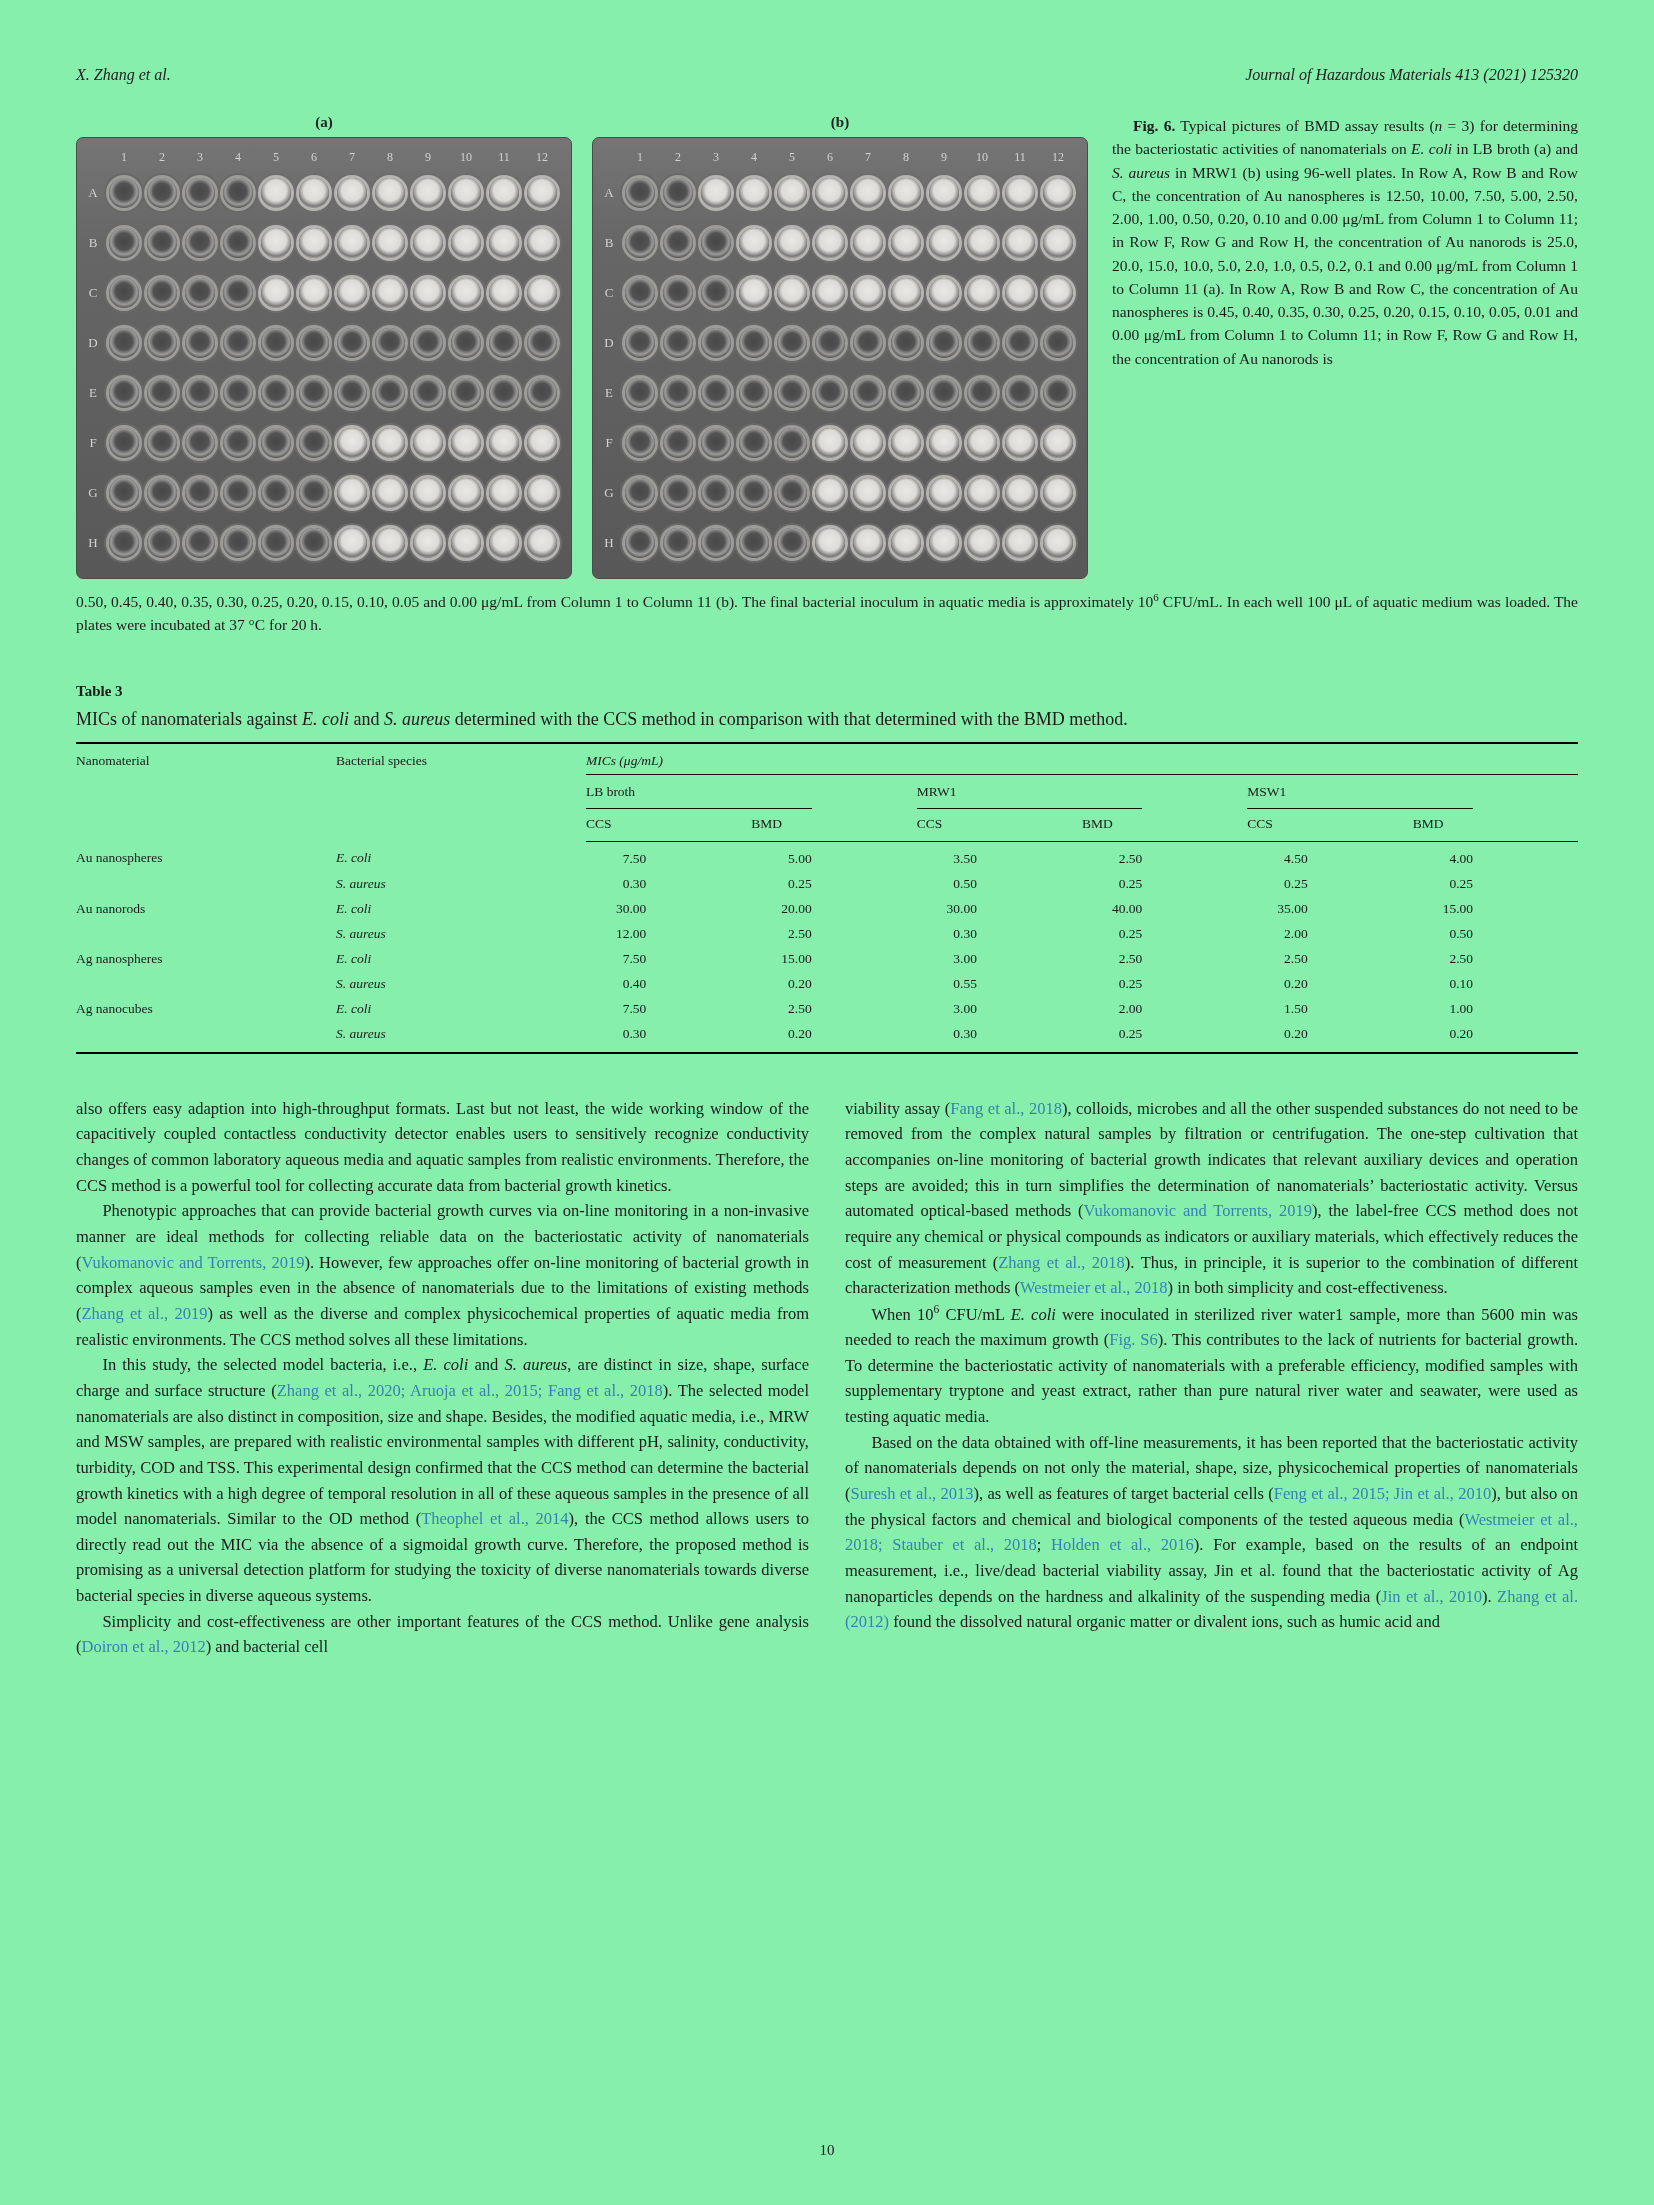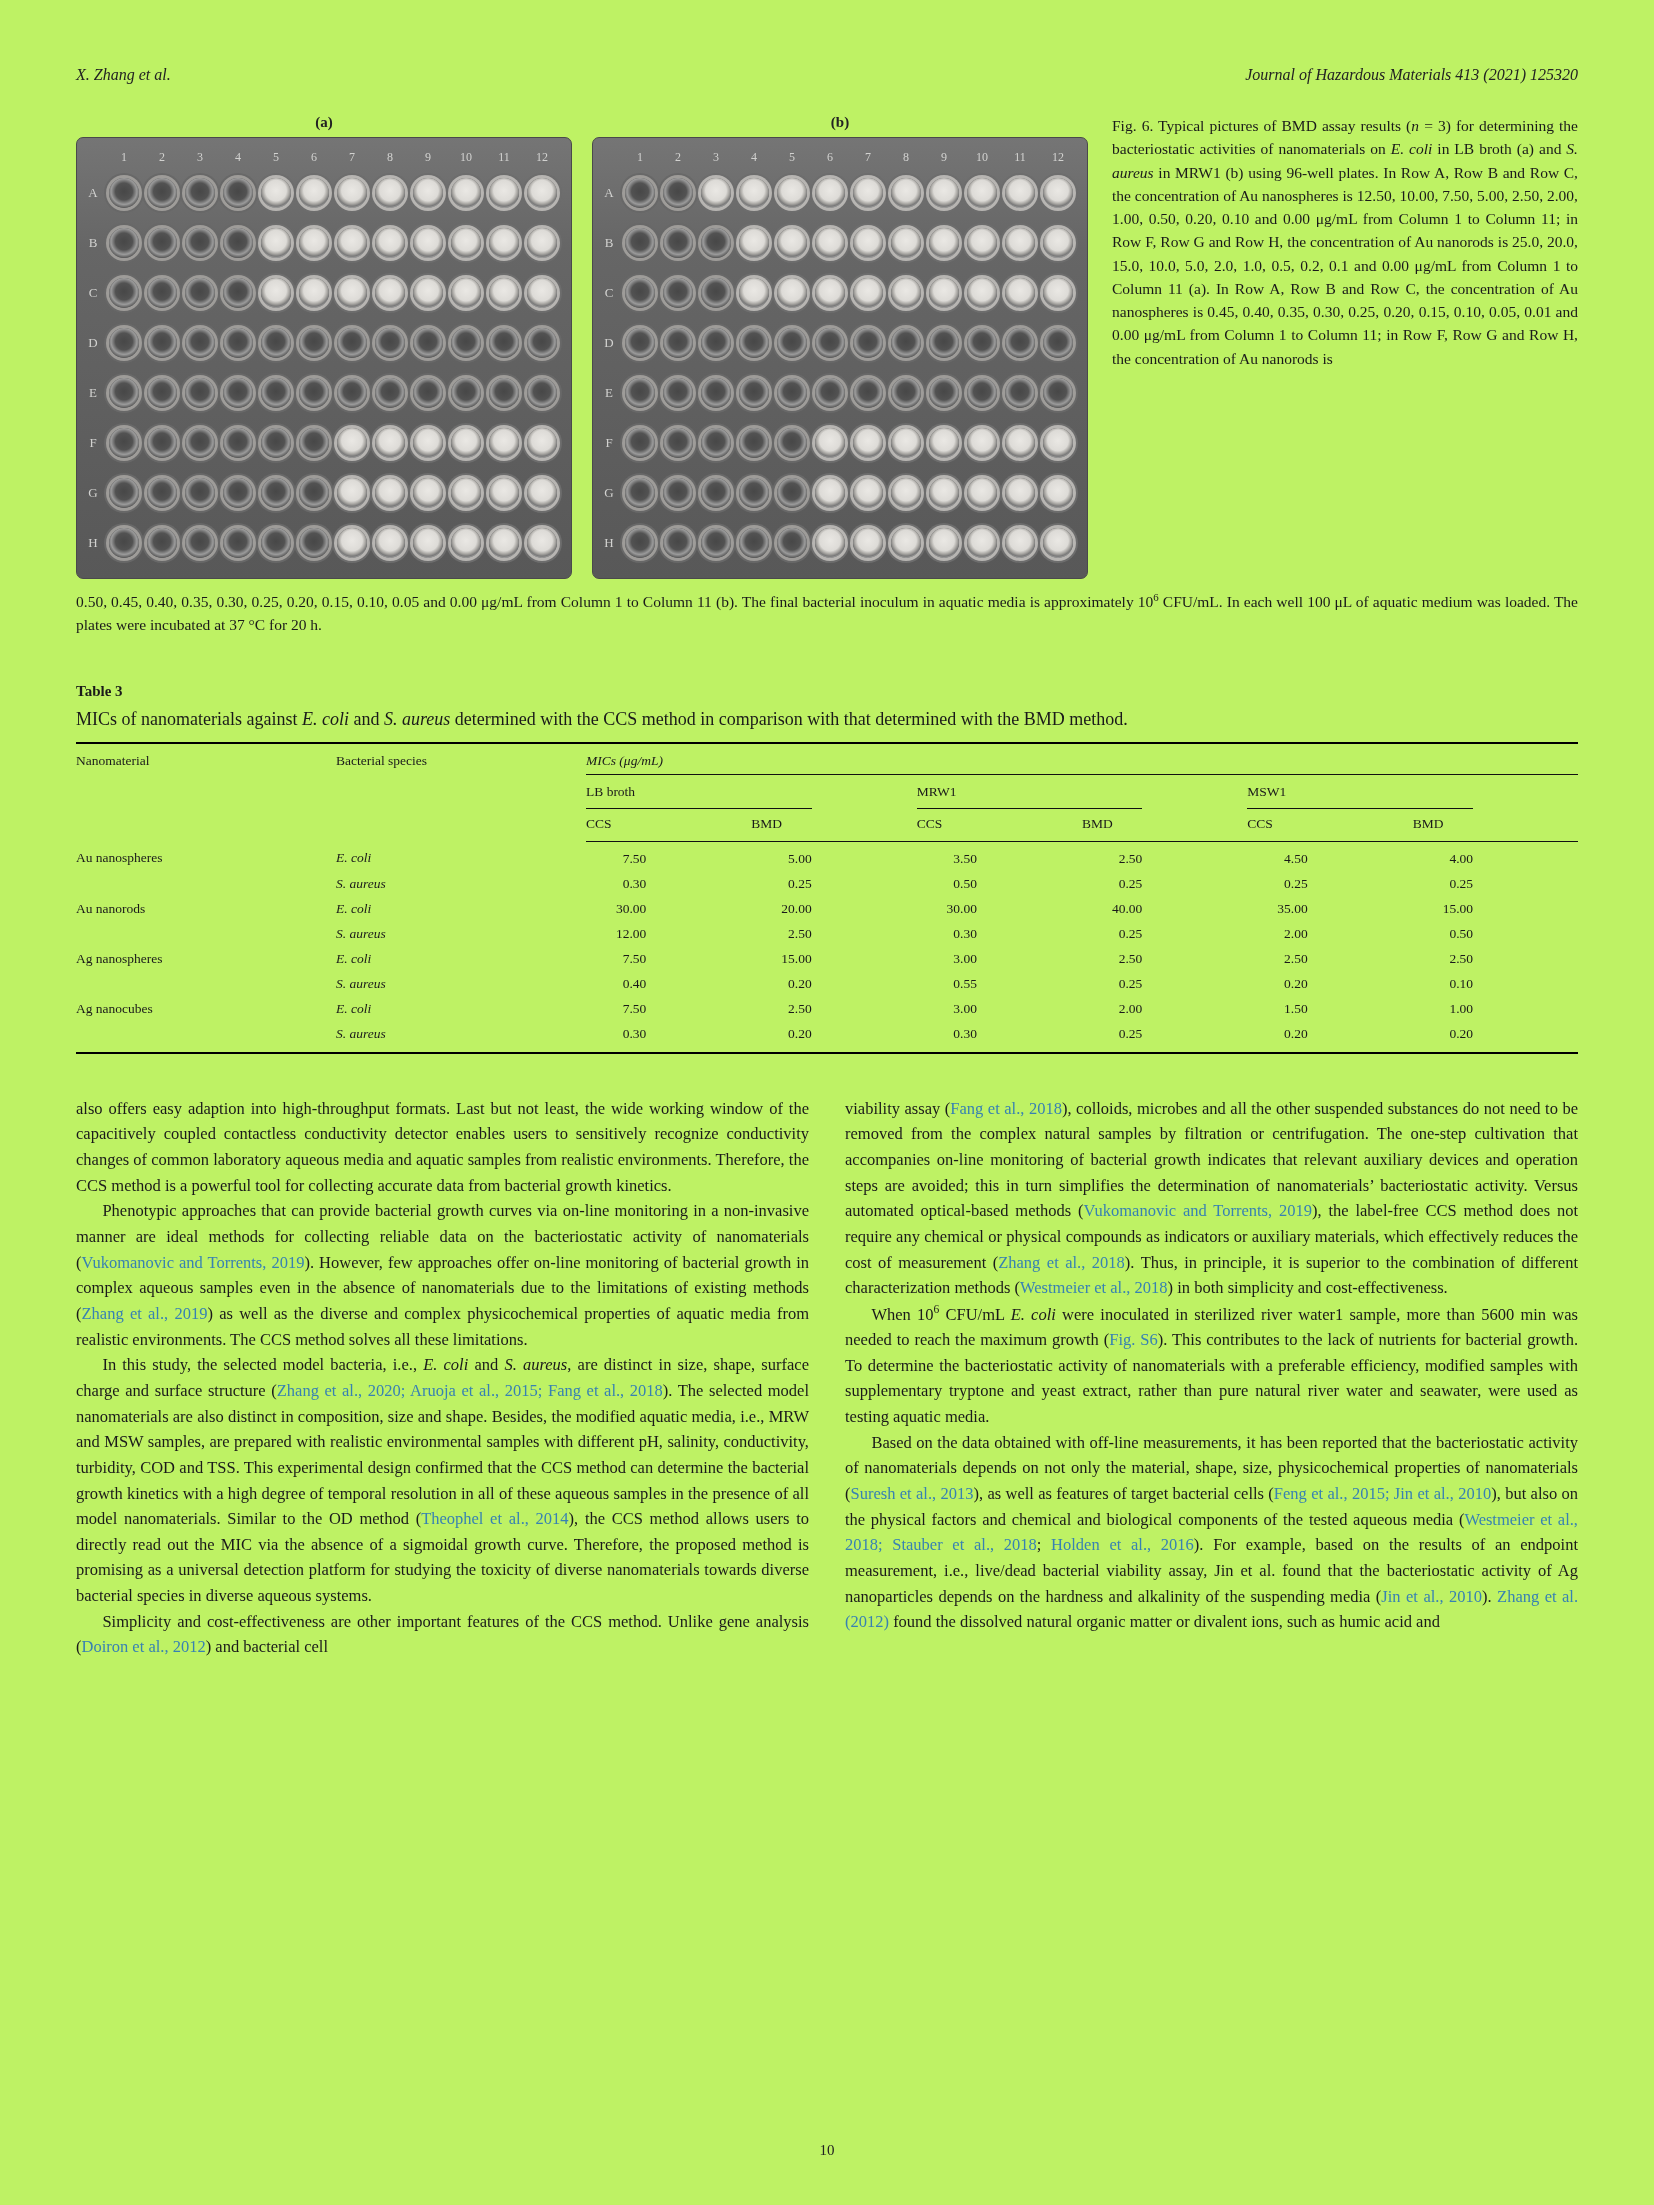--- a/index.html
+++ b/index.html
@@ -1,17 +1,17 @@
 <!DOCTYPE html>
 <html lang="en"><head>
 <meta charset="utf-8">
 <style>
   html,body{margin:0;padding:0;background:#e8e8e8;}
   .page{
-    width:1654px;height:2205px;background:#bef264;position:relative;
+    width:1654px;height:2205px;background:#86efac;position:relative;
     font-family:"Liberation Serif","DejaVu Serif",serif;color:#1a1a1a;
     box-sizing:border-box;overflow:hidden;
   }
   
   .header{display:flex;justify-content:space-between;margin:66px 76px 0 76px;
     font-style:italic;font-size:16px;color:#222;}
   
   .figure-row{display:flex;gap:24px;margin:30px 76px 0 76px;align-items:flex-start;}
   .plates{display:flex;gap:20px;width:1012px;flex:none;}
   .plate-block{flex:1;}
@@ -49,21 +49,21 @@
   tbody td.species{font-style:italic;}
   tbody tr:first-child td{padding-top:9px;}
   tbody tr:last-child td{padding-bottom:10px;}
   
   .body-columns{display:flex;gap:36px;margin:42px 76px 0 76px;}
   .col{flex:1;font-size:16.5px;line-height:1.555;text-align:justify;hyphens:auto;}
   p.para{margin:0;}
   p.para.ind{text-indent:1.6em;}
   .link{color:#3781b3;}
   .i{font-style:italic;}
-  .b{font-weight:normal;}
+  .b{font-weight:bold;margin-left:21px;}
   sup{font-size:70%;}
   .page-number{position:absolute;bottom:46px;left:0;width:100%;text-align:center;font-size:15px;color:#222;}
 </style>
 </head>
 <body>
 
 <div class="page">
 
   <div class="header">
     <span>X. Zhang et al.</span>

